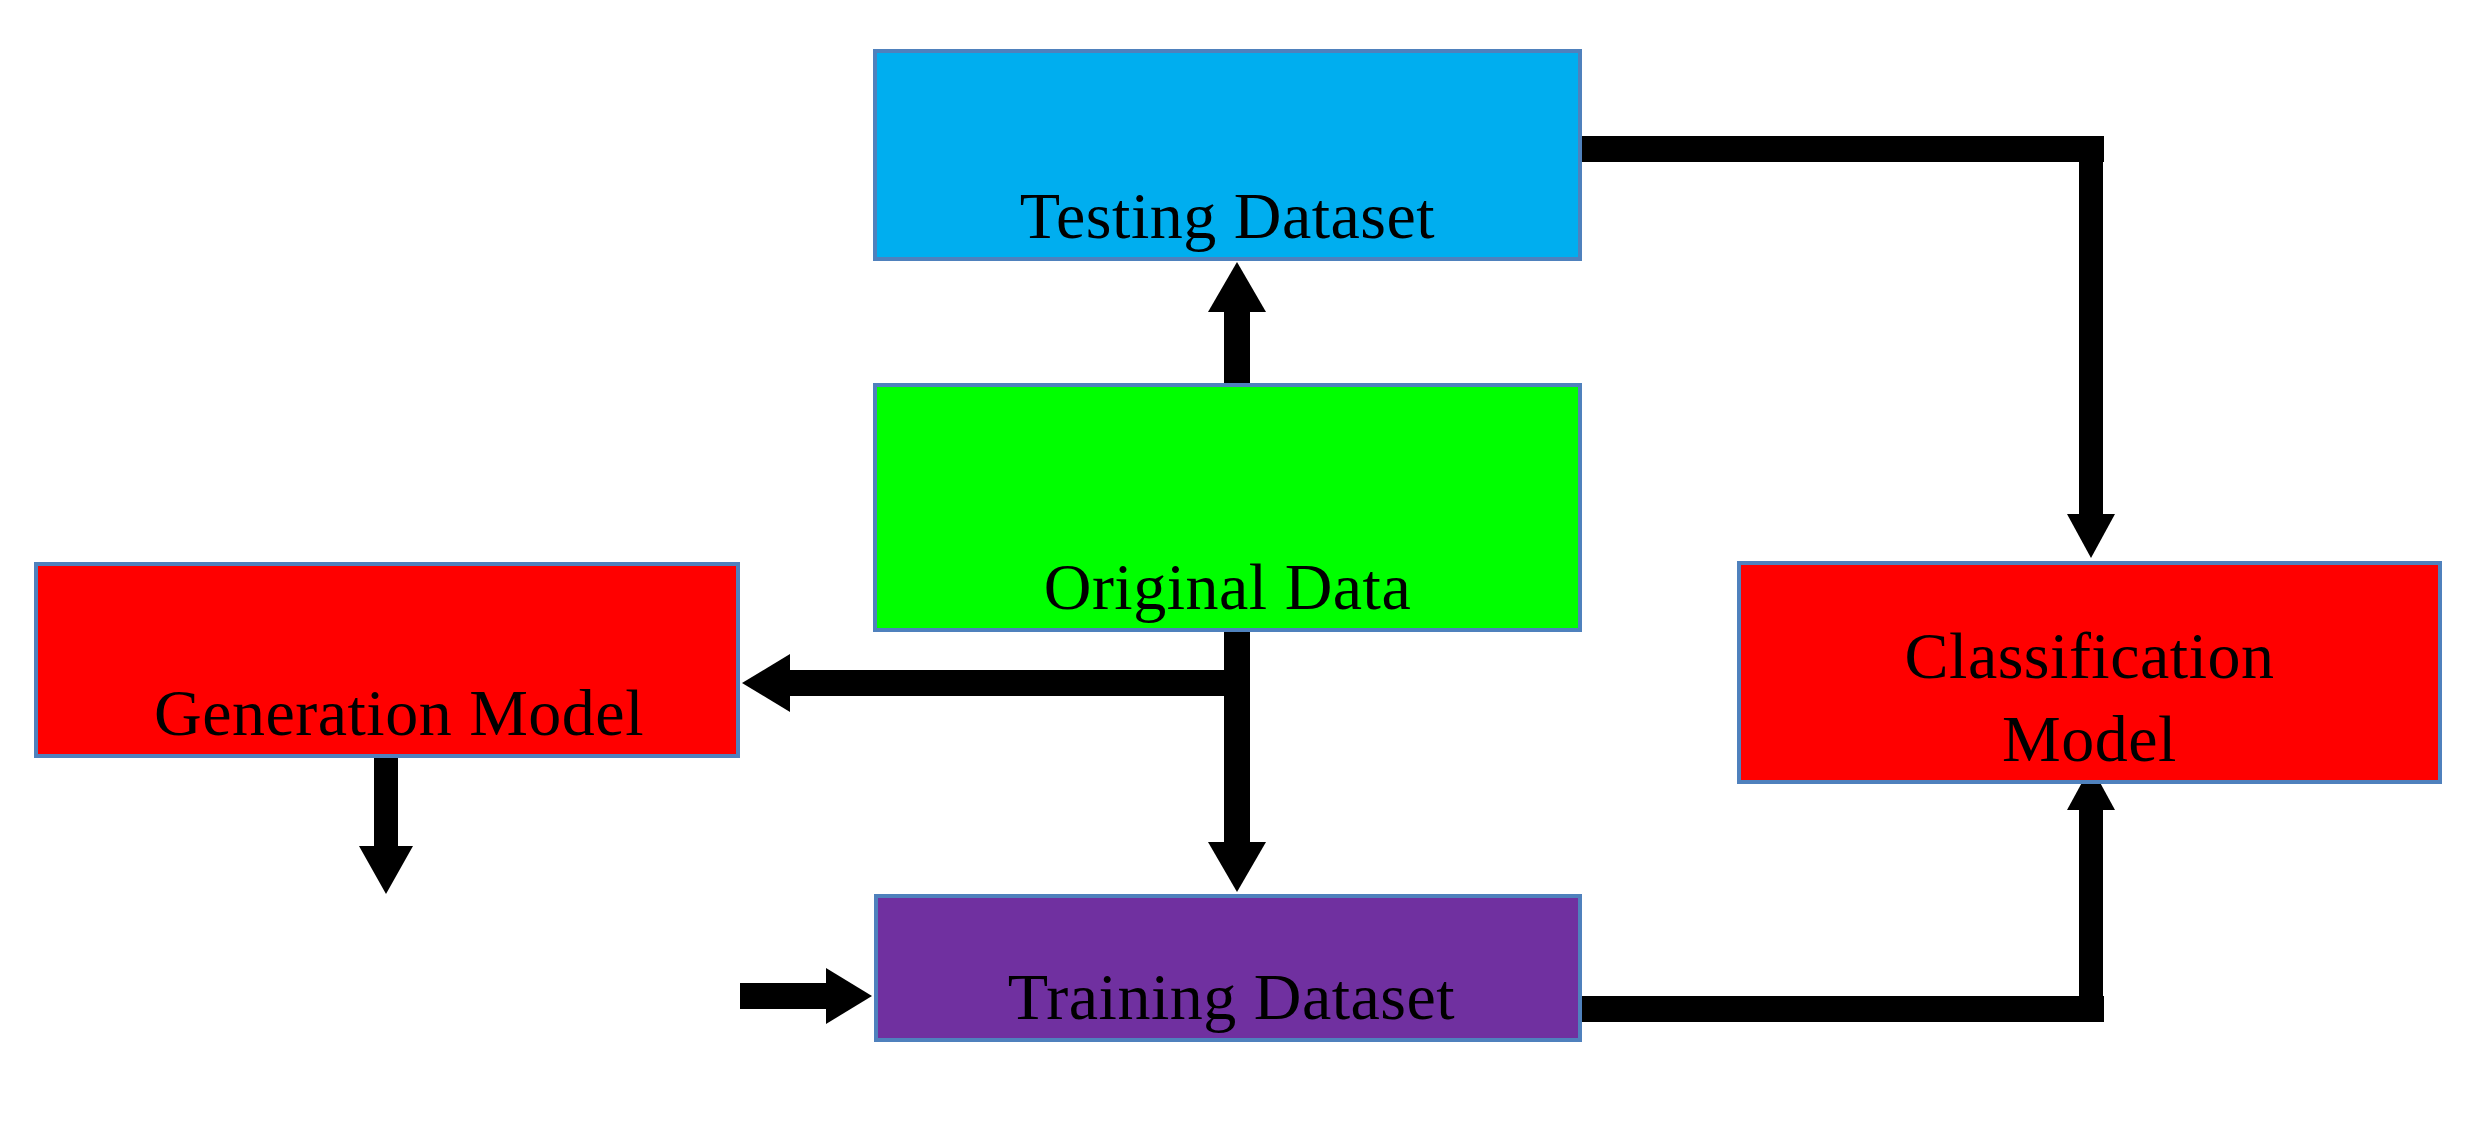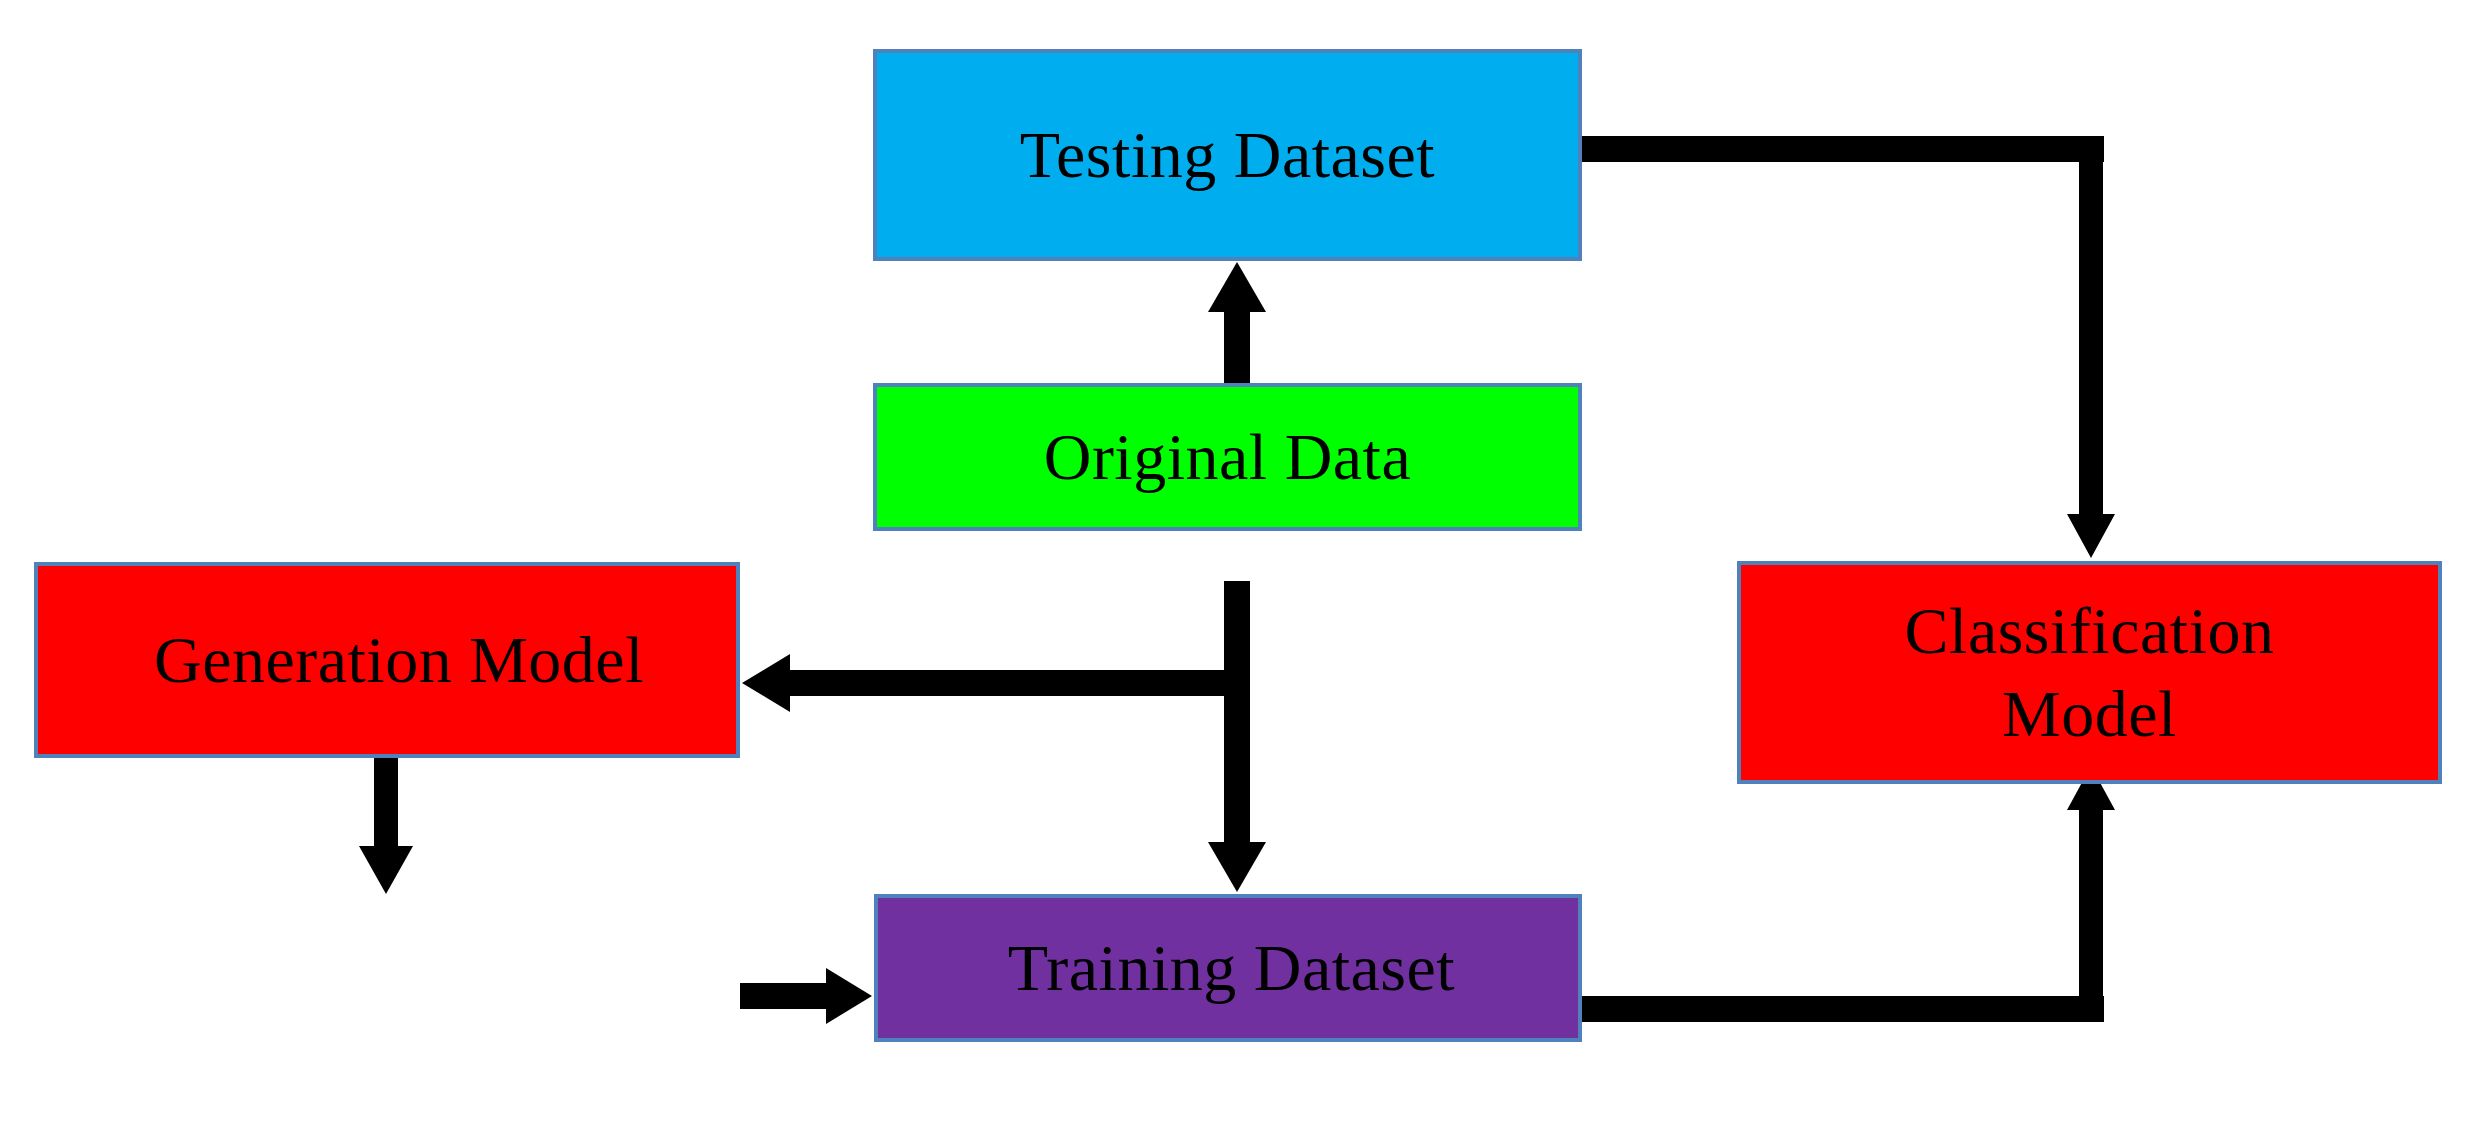--- a/index.html
+++ b/index.html
@@ -15,33 +15,33 @@
     font-family: "Liberation Serif", "DejaVu Serif", serif;
     color: #000000;
   }
 
   
   .node {
     position: absolute;
     box-sizing: border-box;
     border: 4px solid #4f81bd;
     display: flex;
-    align-items: center;
+    align-items: flex-end;
     justify-content: center;
     text-align: center;
     z-index: 2;
   }
   .node-label {
     font-size: 66px;
     line-height: 1.25;
     color: #000000;
     letter-spacing: 0.5px;
   }
   .node--testing        { left: 873px;  top: 49px;  width: 709px; height: 212px; }
-  .node--original       { left: 873px;  top: 383px; width: 709px; height: 148px; }
+  .node--original       { left: 873px;  top: 383px; width: 709px; height: 249px; }
   .node--generation     { left: 34px;   top: 562px; width: 706px; height: 196px; padding-left: 24px; }
   .node--generated      { left: 34px;   top: 894px; width: 706px; height: 199px; }
   .node--training       { left: 874px;  top: 894px; width: 708px; height: 148px; padding-left: 7px; }
   .node--classification { left: 1737px; top: 561px; width: 705px; height: 223px; padding: 0 80px; }
 
   
   .arrow { position: absolute; left: 0; top: 0; z-index: 1; }
   .seg {
     position: absolute;
     background-color: currentColor;

